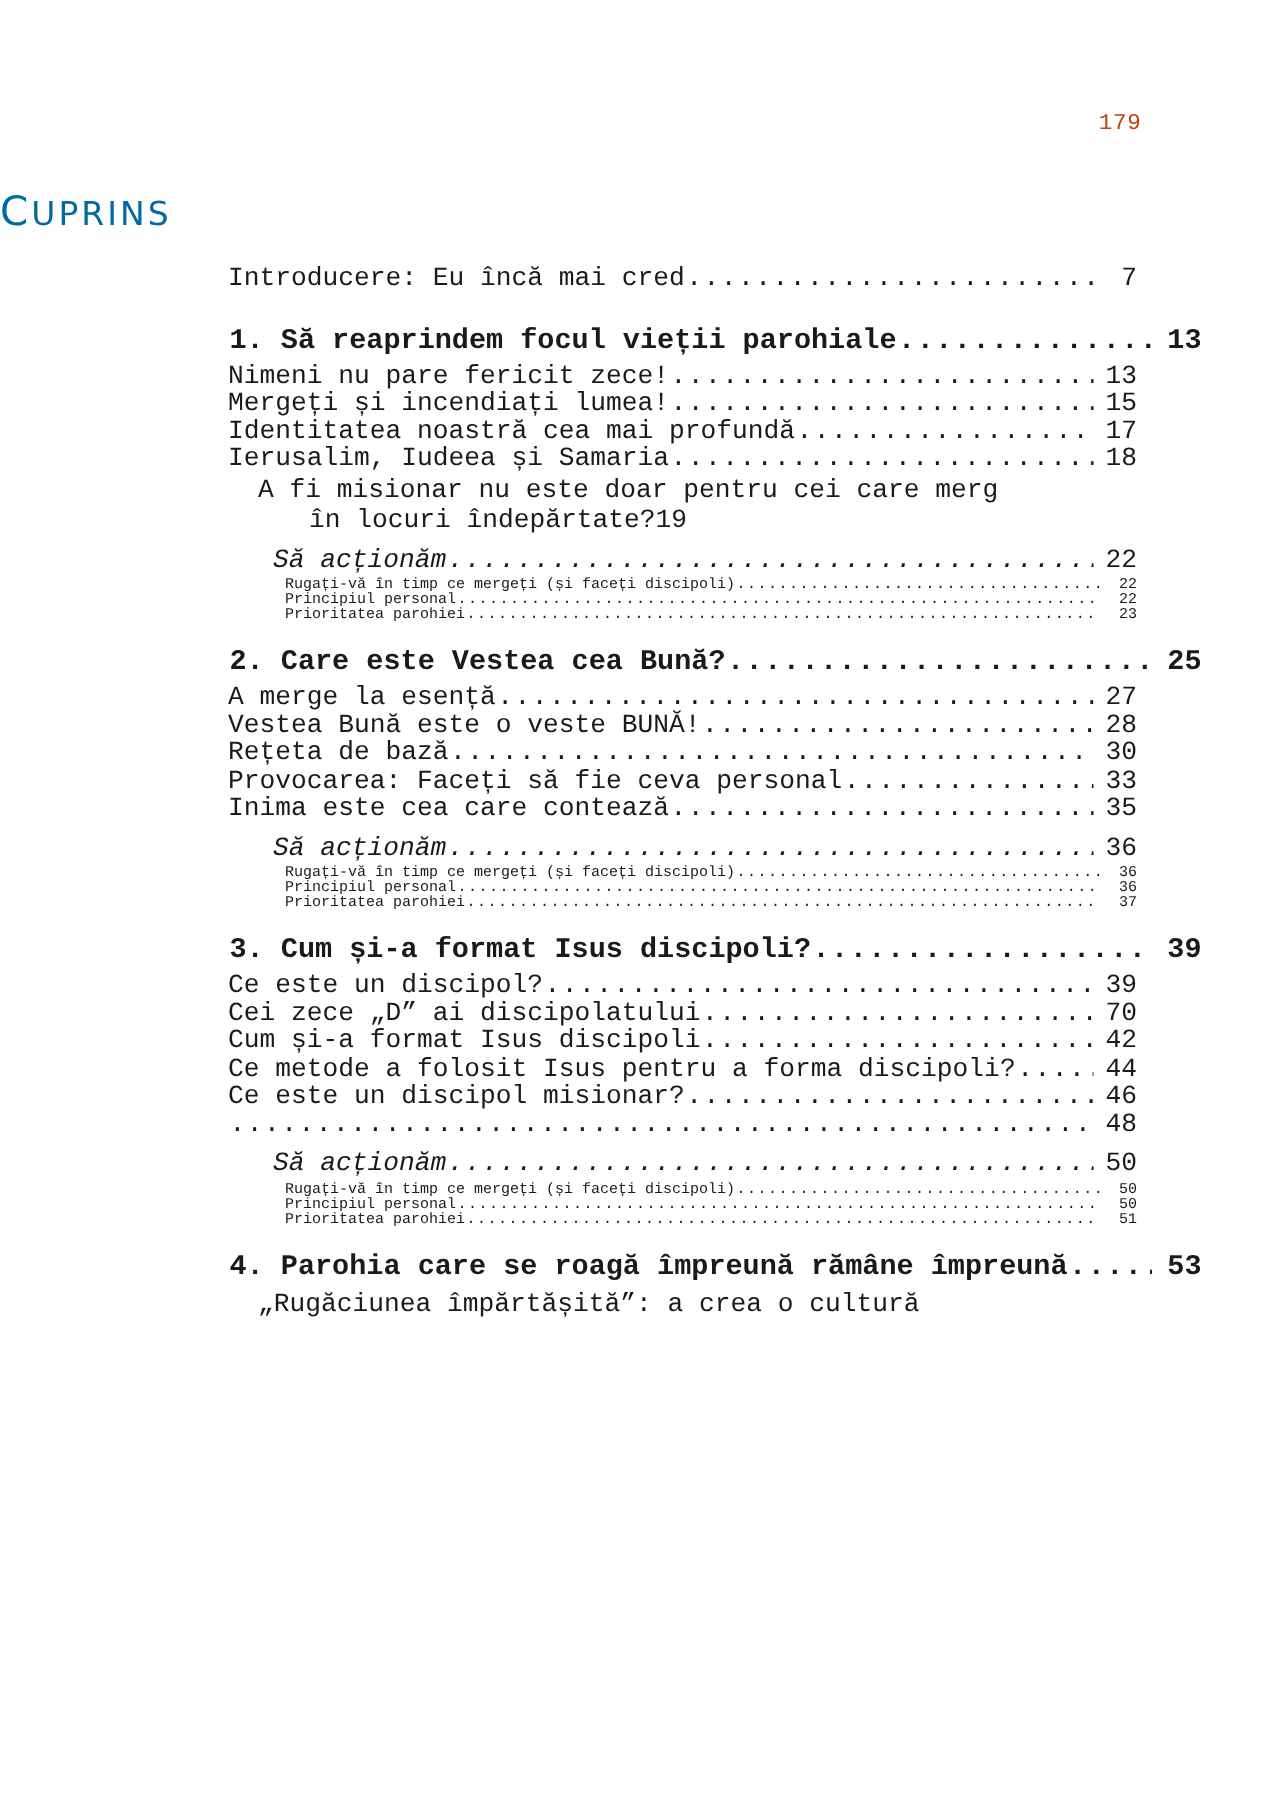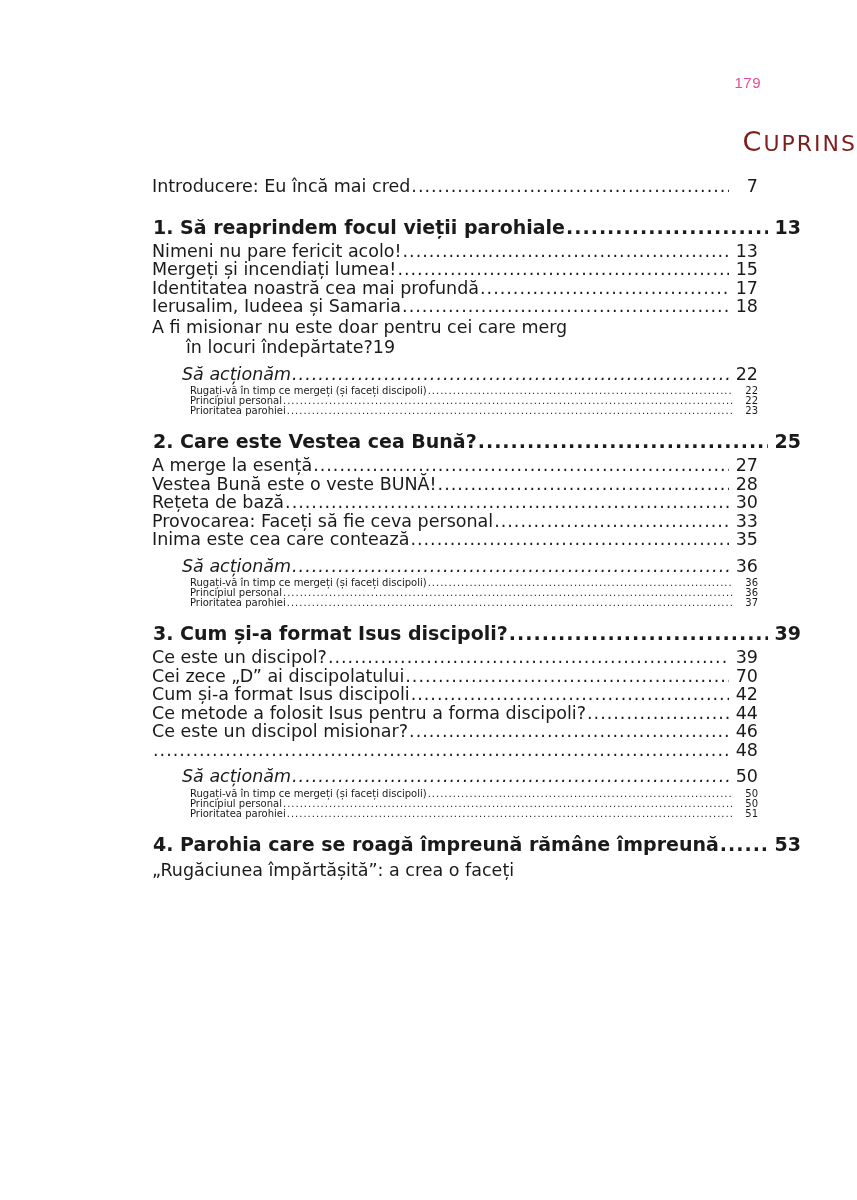--- a/index.html
+++ b/index.html
@@ -21,42 +21,43 @@
     height: 1200px;
     box-sizing: border-box;
     padding: 0;
   }
   .page-number {
     position: absolute;
     top: 74px;
     right: 96px;
     font-size: 15px;
     letter-spacing: 0.5px;
-    color: #ec4899;
-    font-family: Liberation Sans, sans-serif;
+    color: #c2410c;
+    font-family: Liberation Mono, monospace;
   }
   .toc-title {
     position: absolute;
     top: 126px;
     left: 0;
     width: 857px;
-    text-align: right;
+    text-align: left;
     font-family: "DejaVu Sans", sans-serif;
     font-size: 22px;
     letter-spacing: 2px;
-    color: #7f1d1d;
+    color: #0369a1;
   }
   .toc-title .cap {
     font-size: 27px;
   }
   .toc-body {
     position: absolute;
     top: 178px;
     left: 110px;
     width: 648px;
+    font-family: Liberation Mono, monospace;
   }
 
   
   .row {
     display: flex;
     align-items: baseline;
     width: 100%;
     line-height: 1.0;
   }
   .row .label {
@@ -104,21 +105,21 @@
     font-size: 17.5px;
     margin-left: 42px;
     width: 606px;
     margin-bottom: 1px;
   }
   .sect .pg { min-width: 28px; }
 
   
   .sect-wrap {
     font-size: 17.5px;
-    margin-left: 42px;
+    margin-left: 62px;
     width: 606px;
   }
   .sect-wrap .line1 { white-space: pre; }
   .sect-wrap .line2 {
     display: flex;
     align-items: flex-start;
     padding-left: 34px;
     width: 572px;
   }
   .sect-wrap .line2 .pg { min-width: 28px; }
@@ -163,21 +164,21 @@
     </div>
 
     <div class="group">
       <div class="row chapter">
         <span class="label">1. Să reaprindem focul vieții parohiale</span>
         <span class="dots"></span>
         <span class="pg">13</span>
       </div>
 
       <div class="row sect">
-        <span class="label">Nimeni nu pare fericit acolo!</span>
+        <span class="label">Nimeni nu pare fericit zece!</span>
         <span class="dots"></span>
         <span class="pg">13</span>
       </div>
       <div class="row sect">
         <span class="label">Mergeți și incendiați lumea!</span>
         <span class="dots"></span>
         <span class="pg">15</span>
       </div>
       <div class="row sect">
         <span class="label">Identitatea noastră cea mai profundă</span>
@@ -339,18 +340,18 @@
     </div>
 
     <div class="group">
       <div class="row chapter">
         <span class="label">4. Parohia care se roagă împreună rămâne împreună</span>
         <span class="dots"></span>
         <span class="pg">53</span>
       </div>
 
       <div class="sect-wrap">
-        <div class="line1">„Rugăciunea împărtășită”: a crea o faceți</div>
+        <div class="line1">„Rugăciunea împărtășită”: a crea o cultură</div>
       </div>
     </div>
 
   </div>
 </div>
 
 </body></html>

